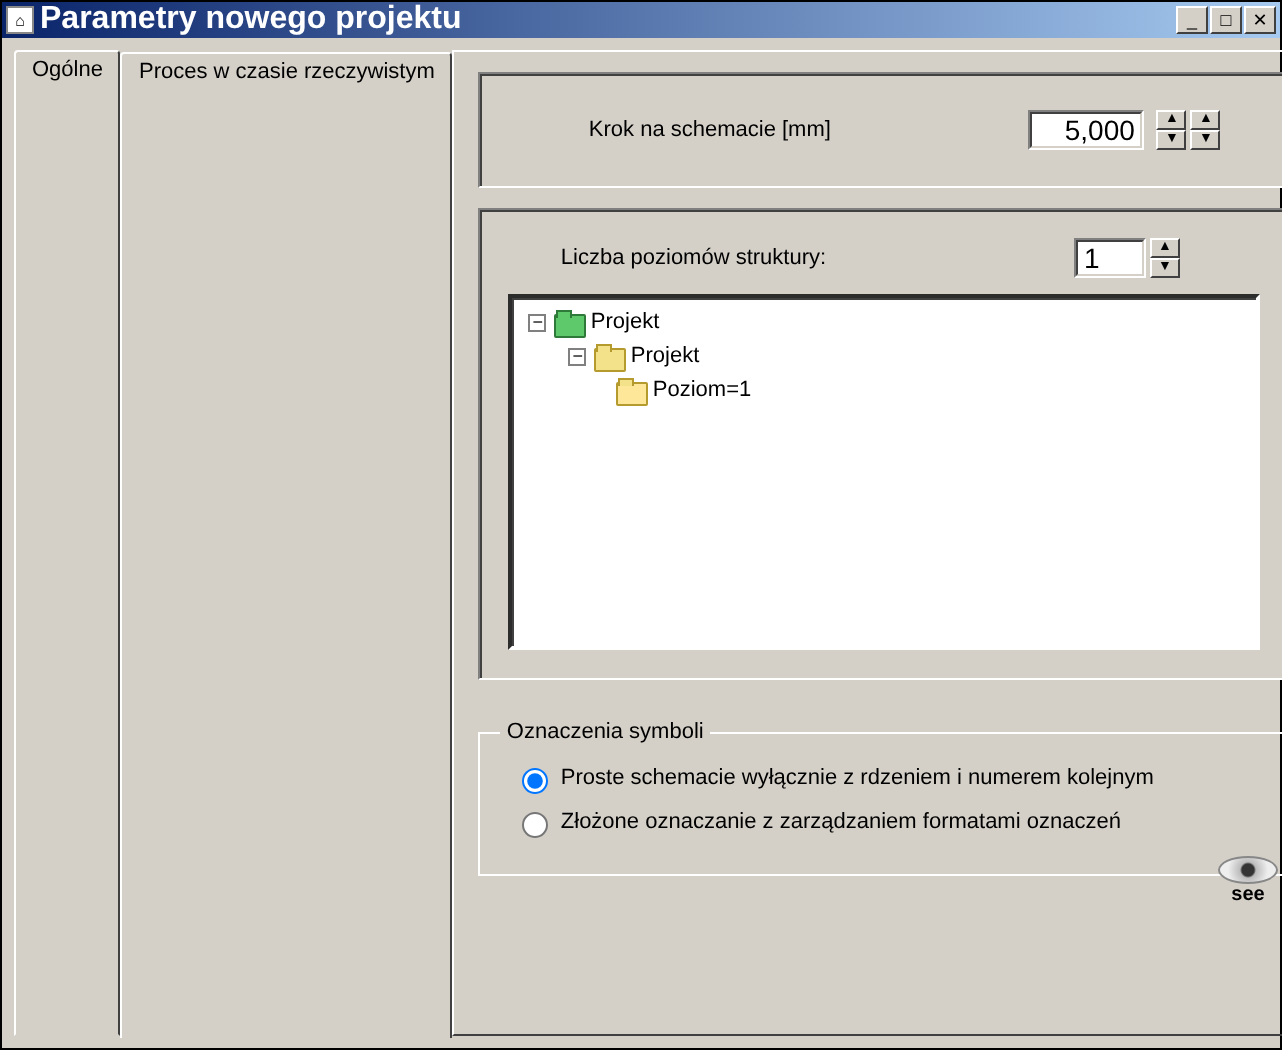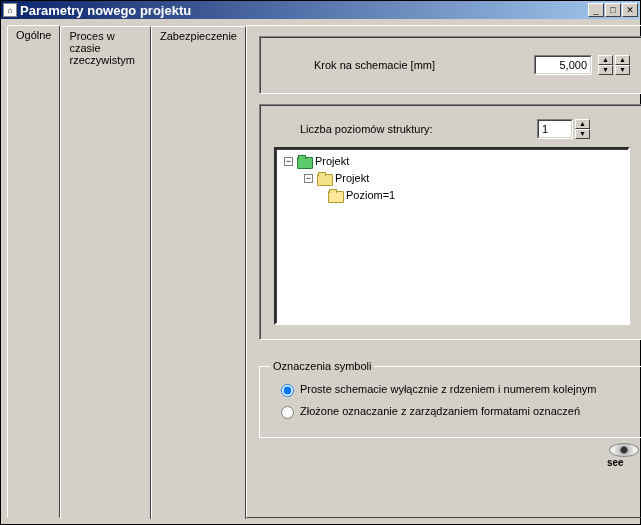--- a/index.html
+++ b/index.html
@@ -36,21 +36,21 @@
     display: inline-flex;
     align-items: center;
     justify-content: center;
     font-size: 8px;
     color: #000;
     border: 1px solid #888;
   }
   .titlebar .title-text {
     font-weight: bold;
     flex: 1;
-    font-size: 13px;
+    font-size: 16px;
   }
   .titlebar .controls {
     display: flex;
     gap: 1px;
   }
   .titlebar button.sys {
     width: 16px;
     height: 14px;
     background: #d4d0c8;
     border: 1px solid #fff;
@@ -136,21 +136,21 @@
     display: flex;
     border: 1px solid;
     border-color:#808080 #fff #fff #808080;
   }
   .numbox {
     width: 56px;
     height: 18px;
     background: #fff;
     border: 1px solid;
     border-color:#404040 #d4d0c8 #d4d0c8 #404040;
-    font-size: 11px;
+    font-size: 14px;
     padding: 1px 3px;
     text-align: right;
   }
   .spin {
     display: flex;
     flex-direction: column;
     margin-left:2px;
   }
   .spin button {
     width: 15px;
@@ -237,23 +237,24 @@
   }
   .radio-row {
     display: flex;
     align-items: center;
     margin: 4px 0 6px 4px;
   }
   .radio-row input { margin-right: 6px; }
   .see-logo {
     position:absolute;
     right: 16px;
-    bottom: 44px;
+    bottom: 59px;
     width: 34px;
     height: 30px;
+    text-align:center;
   }
   .see-logo .eye{
     width:30px;height:14px;
     border:1px solid #888;
     border-radius:50%;
     margin:0 auto;
     background:radial-gradient(circle at 50% 50%,#333 3px,#bbb 4px,#eee 10px);
   }
   .see-logo .t{font-size:10px;font-weight:bold;}
   .button-row {
@@ -289,21 +290,20 @@
       <button class="sys">□</button>
       <button class="sys">✕</button>
     </div>
   </div>
 
   <div class="client">
 
     <div class="tabs">
       <div class="tab active">Ogólne</div>
       <div class="tab">Proces w czasie rzeczywistym</div>
-      <div class="tab">Zabezpieczenie</div>
     </div>
 
     <div class="tabpage">
 
       <div class="panel inset" style="padding:18px 14px;">
         <div class="row">
           <div class="label">Krok na schemacie [mm]</div>
           <div style="width:50px;"></div>
           <div class="numbox-wrap">
             <input class="numbox" value="5,000" style="">

